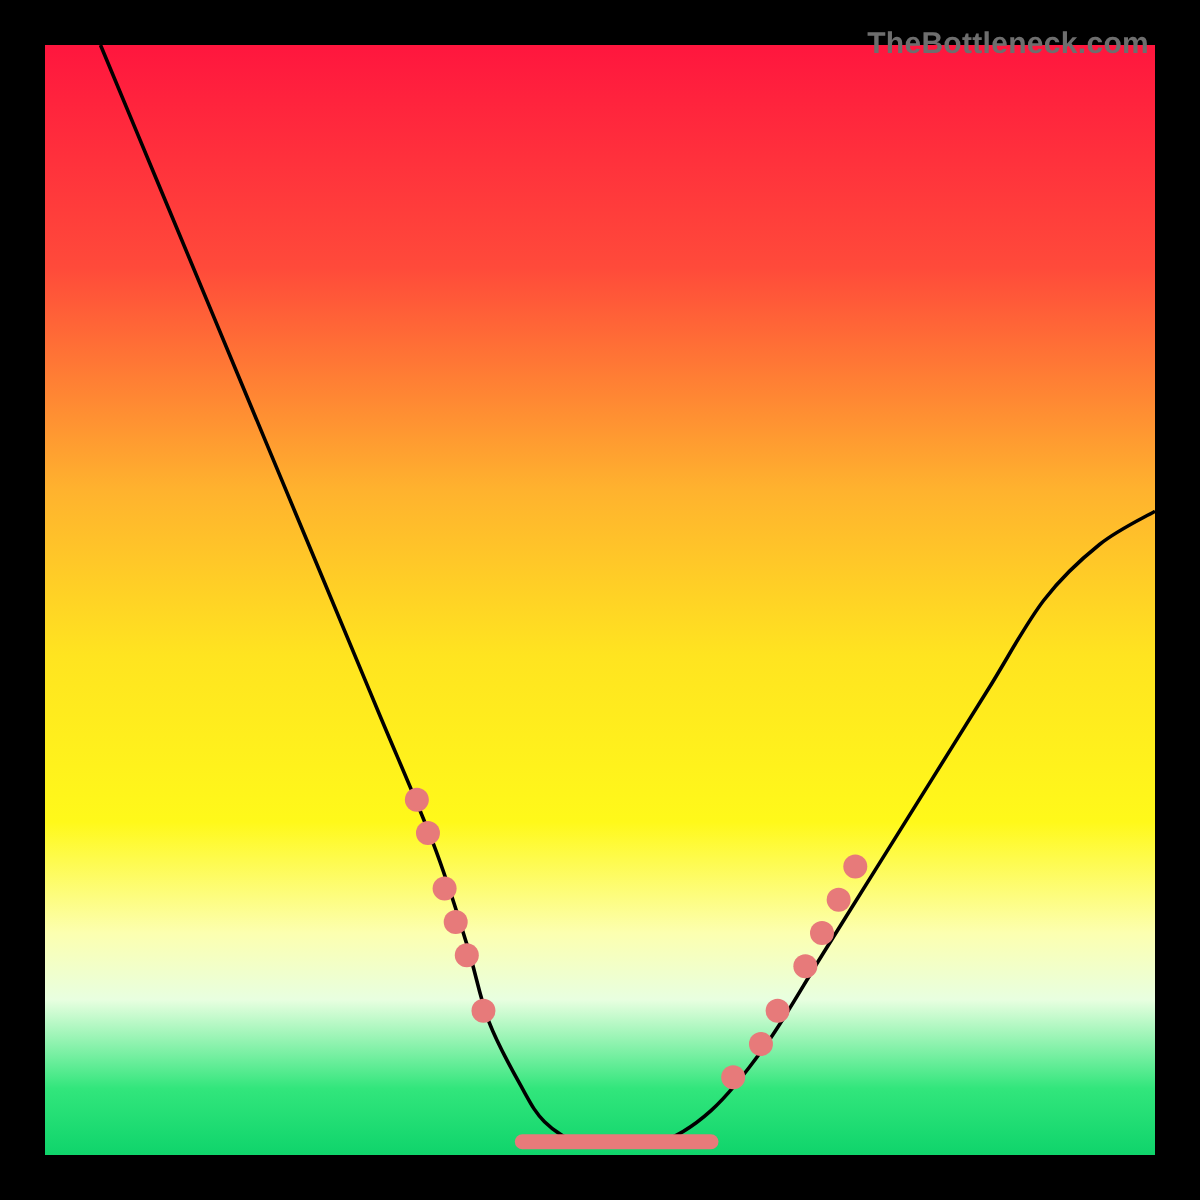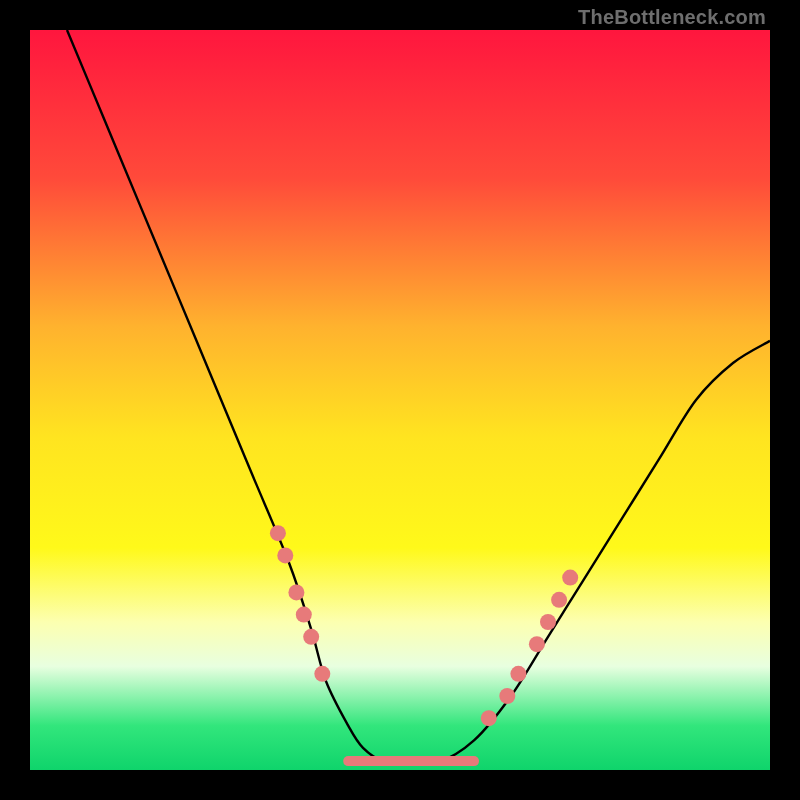--- a/index.html
+++ b/index.html
@@ -22,21 +22,21 @@
   .gradient {
     position: absolute;
     left: 0;
     top: 0;
     width: 100%;
     height: 100%;
   }
   .watermark {
     position: absolute;
     right: 34px;
-    top: 6px;
+    top: 18px;
     color: #6e6e6e;
     font-size: 20px;
     font-weight: 600;
     letter-spacing: 0.2px;
   }
   svg.curve {
     position: absolute;
     left: 0;
     top: 0;
     width: 100%;

